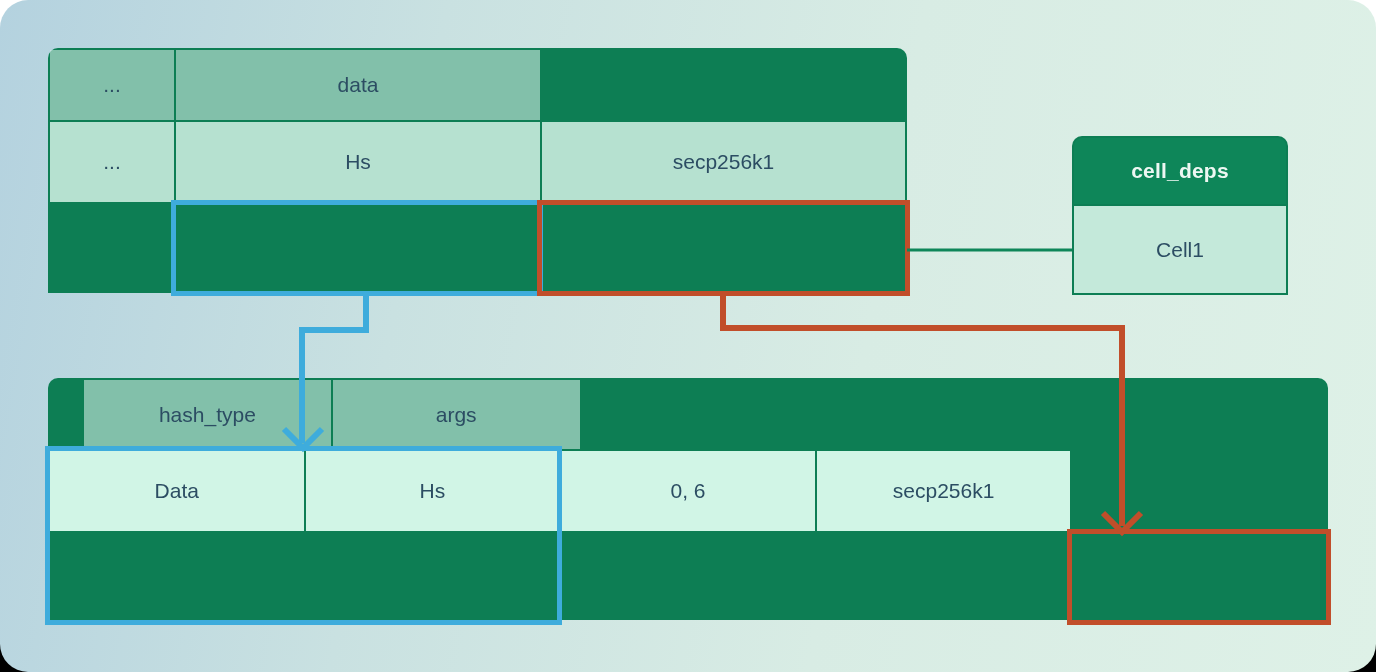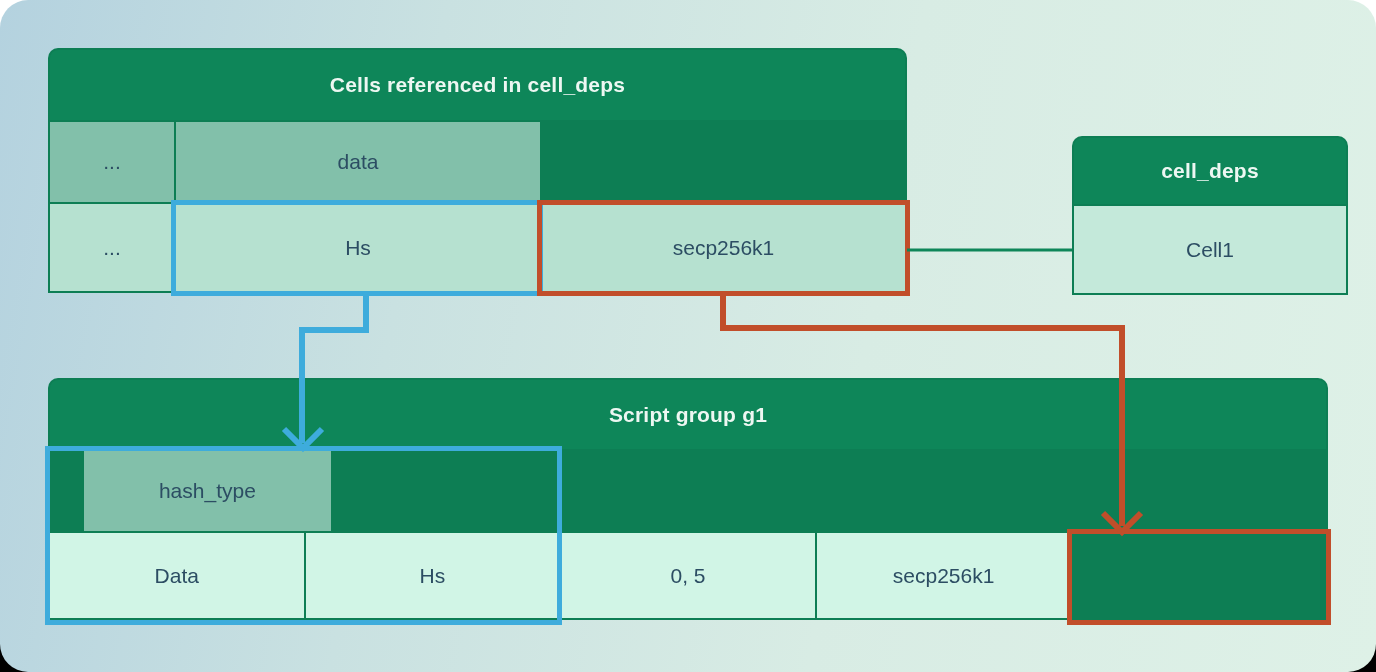--- a/index.html
+++ b/index.html
@@ -48,48 +48,47 @@
   .hbox.red{border:5px solid #c14e2a;}
 
   .overlay{position:absolute;left:0;top:0;width:1376px;height:672px;pointer-events:none;}
 </style>
 </head>
 <body>
 
 <div class="canvas">
 
   <div class="tbl tbl-top" style="left:48px;top:48px;width:859px;grid-template-rows:70px 80px 87px;">
-    <div class="thead">Cells referenced in cell_deps</div>
     <div class="trow label-row" style="grid-template-columns:124px 364px 1fr;">
       <div class="cell">...</div>
       <div class="cell">data</div>
     </div>
     <div class="trow value-row" style="grid-template-columns:124px 364px 1fr;">
       <div class="cell">...</div>
       <div class="cell">Hs</div>
       <div class="cell">secp256k1</div>
     </div>
   </div>
 
-  <div class="tbl tbl-celldeps" style="left:1072px;top:136px;width:276px;grid-template-rows:66px 87px;">
+  <div class="tbl tbl-celldeps" style="left:1072px;top:136px;width:216px;grid-template-rows:66px 87px;">
     <div class="thead">cell_deps</div>
     <div class="trow value-row" style="grid-template-columns:1fr;">
       <div class="cell">Cell1</div>
     </div>
   </div>
 
   <div class="tbl tbl-bottom" style="left:48px;top:378px;width:1280px;grid-template-rows:69px 80px 85px;">
-    <div class="thead">Script group g1</div>
     <div class="trow label-row" style="grid-template-columns:repeat(5,1fr);padding-left:34px;">
       <div class="cell">hash_type</div>
+      <div class="cell">args</div>
     </div>
     <div class="trow value-row" style="grid-template-columns:repeat(5,1fr);">
       <div class="cell">Data</div>
       <div class="cell">Hs</div>
-      <div class="cell">0, 5</div>
+      <div class="cell">0, 6</div>
       <div class="cell">secp256k1</div>
     </div>
   </div>
 
   <div class="hbox blue" style="left:171px;top:200px;width:372px;height:96px;"></div>
   <div class="hbox red" style="left:537px;top:200px;width:373px;height:96px;"></div>
   <div class="hbox blue" style="left:45px;top:446px;width:517px;height:179px;"></div>
   <div class="hbox red" style="left:1067px;top:529px;width:264px;height:96px;"></div>
 
   <svg class="overlay" viewBox="0 0 1376 672">

